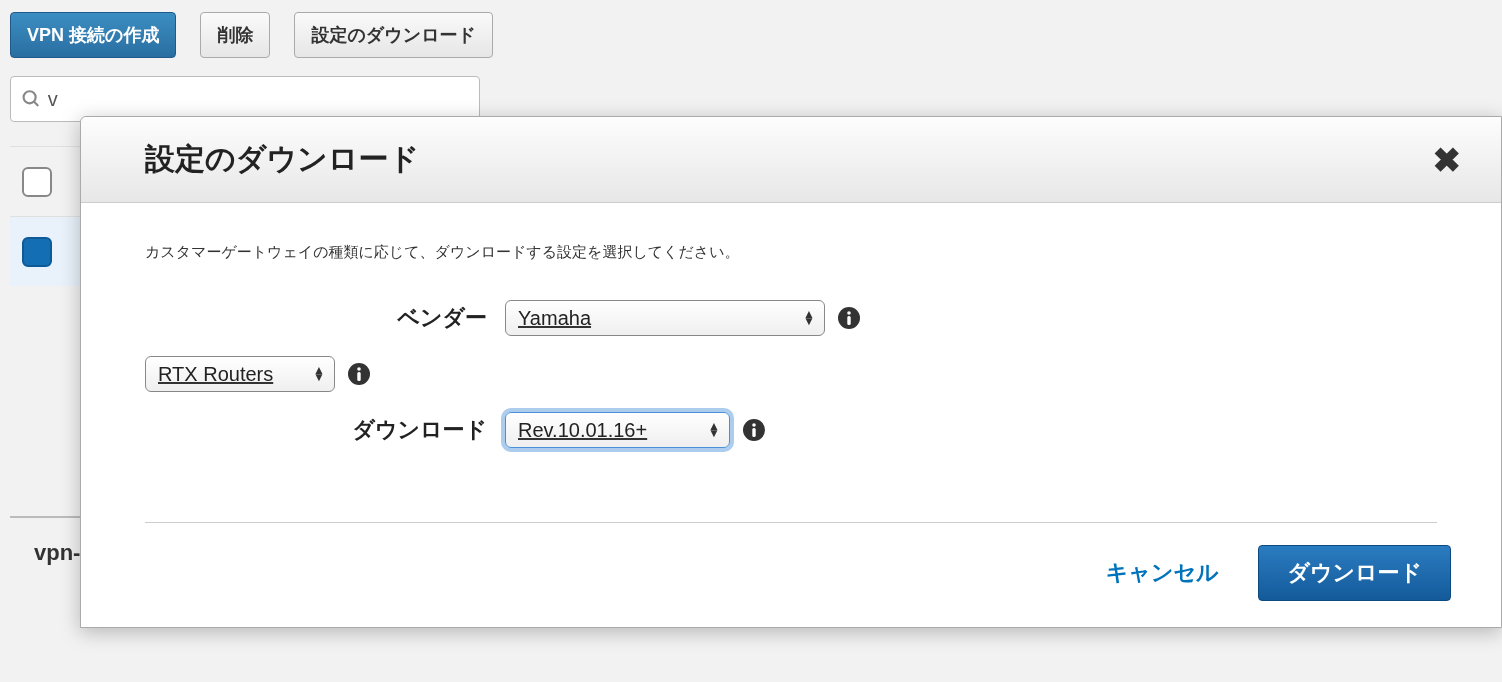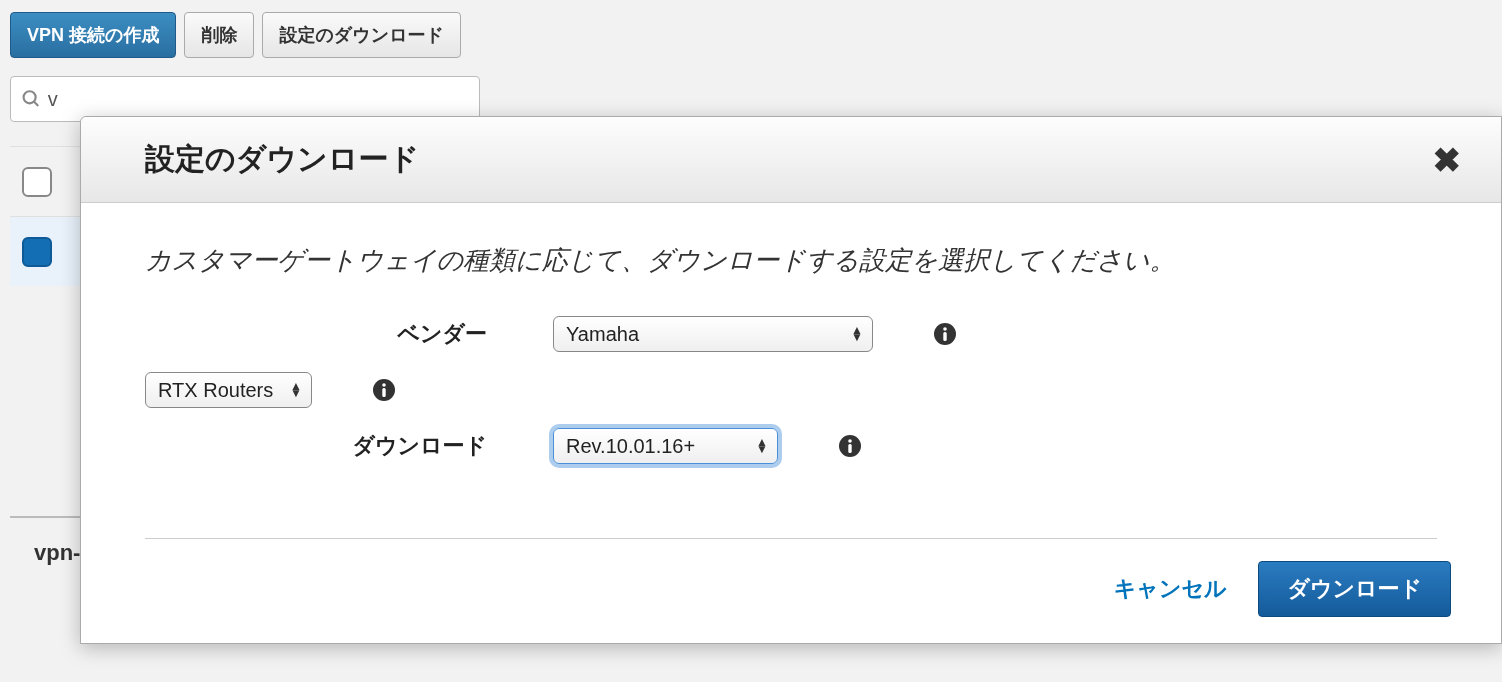--- a/index.html
+++ b/index.html
@@ -10,21 +10,21 @@
     height: 682px;
     overflow: hidden;
     position: relative;
     color: #333;
   }
 
   
   .toolbar {
     padding: 12px 4px 10px 10px;
     display: flex;
-    gap: 8px;
+    gap: 24px;
     background: #f2f2f2;
   }
   .btn {
     font-size: 18px;
     font-weight: 700;
     padding: 10px 16px;
     border-radius: 4px;
     cursor: pointer;
     border: 1px solid;
     background: linear-gradient(#fafafa, #e6e6e6);
@@ -130,44 +130,43 @@
     font-weight: 900;
     color: #333;
     cursor: pointer;
     line-height: 1;
   }
 
   .modal-body {
     padding: 40px 64px 30px 64px;
   }
   .modal-desc {
-    font-size: 26px;
+    font-size: 15px;
     color: #333;
     margin-bottom: 38px;
-    font-style: italic;
   }
 
   .form-row {
     display: flex;
     align-items: center;
     margin-bottom: 20px;
-    gap: 48px;
   }
   .form-label {
     width: 360px;
     text-align: right;
     font-size: 22px;
     font-weight: 700;
     color: #222;
     padding-right: 18px;
   }
   .select-wrap {
     position: relative;
     display: inline-flex;
     align-items: center;
+    text-decoration: underline;
   }
   .select {
     appearance: none;
     -webkit-appearance: none;
     font-size: 20px;
     padding: 6px 36px 6px 12px;
     border: 1px solid #888;
     border-radius: 6px;
     background: linear-gradient(#ffffff, #efefef);
     color: #222;
@@ -197,21 +196,21 @@
   }
 
   .modal-divider {
     border-top: 1px solid #ccc;
     margin: 24px 64px 0 64px;
   }
   .modal-footer {
     display: flex;
     justify-content: flex-end;
     align-items: center;
-    gap: 32px;
+    gap: 40px;
     padding: 22px 50px 26px 0;
   }
   .link-cancel {
     font-size: 22px;
     font-weight: 700;
     color: #0073bb;
     cursor: pointer;
   }
   .btn-download {
     font-size: 22px;
@@ -276,21 +275,21 @@
       </div>
       <svg class="info-icon" viewBox="0 0 24 24" fill="currentColor">
         <circle cx="12" cy="12" r="11"></circle>
           <circle cx="12" cy="7" r="1.8" fill="#fff"></circle>
           <rect x="10.3" y="10" width="3.4" height="9" rx="1.5" fill="#fff"></rect>
       </svg>
     </div>
 
     <div class="form-row">
       <div class="select-wrap">
-        <select class="select" style="width:167px">
+        <select class="select" style="width:190px">
           <option>RTX Routers</option>
         </select>
         <span class="select-arrows">▲<br>▼</span>
       </div>
       <svg class="info-icon" viewBox="0 0 24 24" fill="currentColor">
         <circle cx="12" cy="12" r="11"></circle>
           <circle cx="12" cy="7" r="1.8" fill="#fff"></circle>
           <rect x="10.3" y="10" width="3.4" height="9" rx="1.5" fill="#fff"></rect>
       </svg>
     </div>

